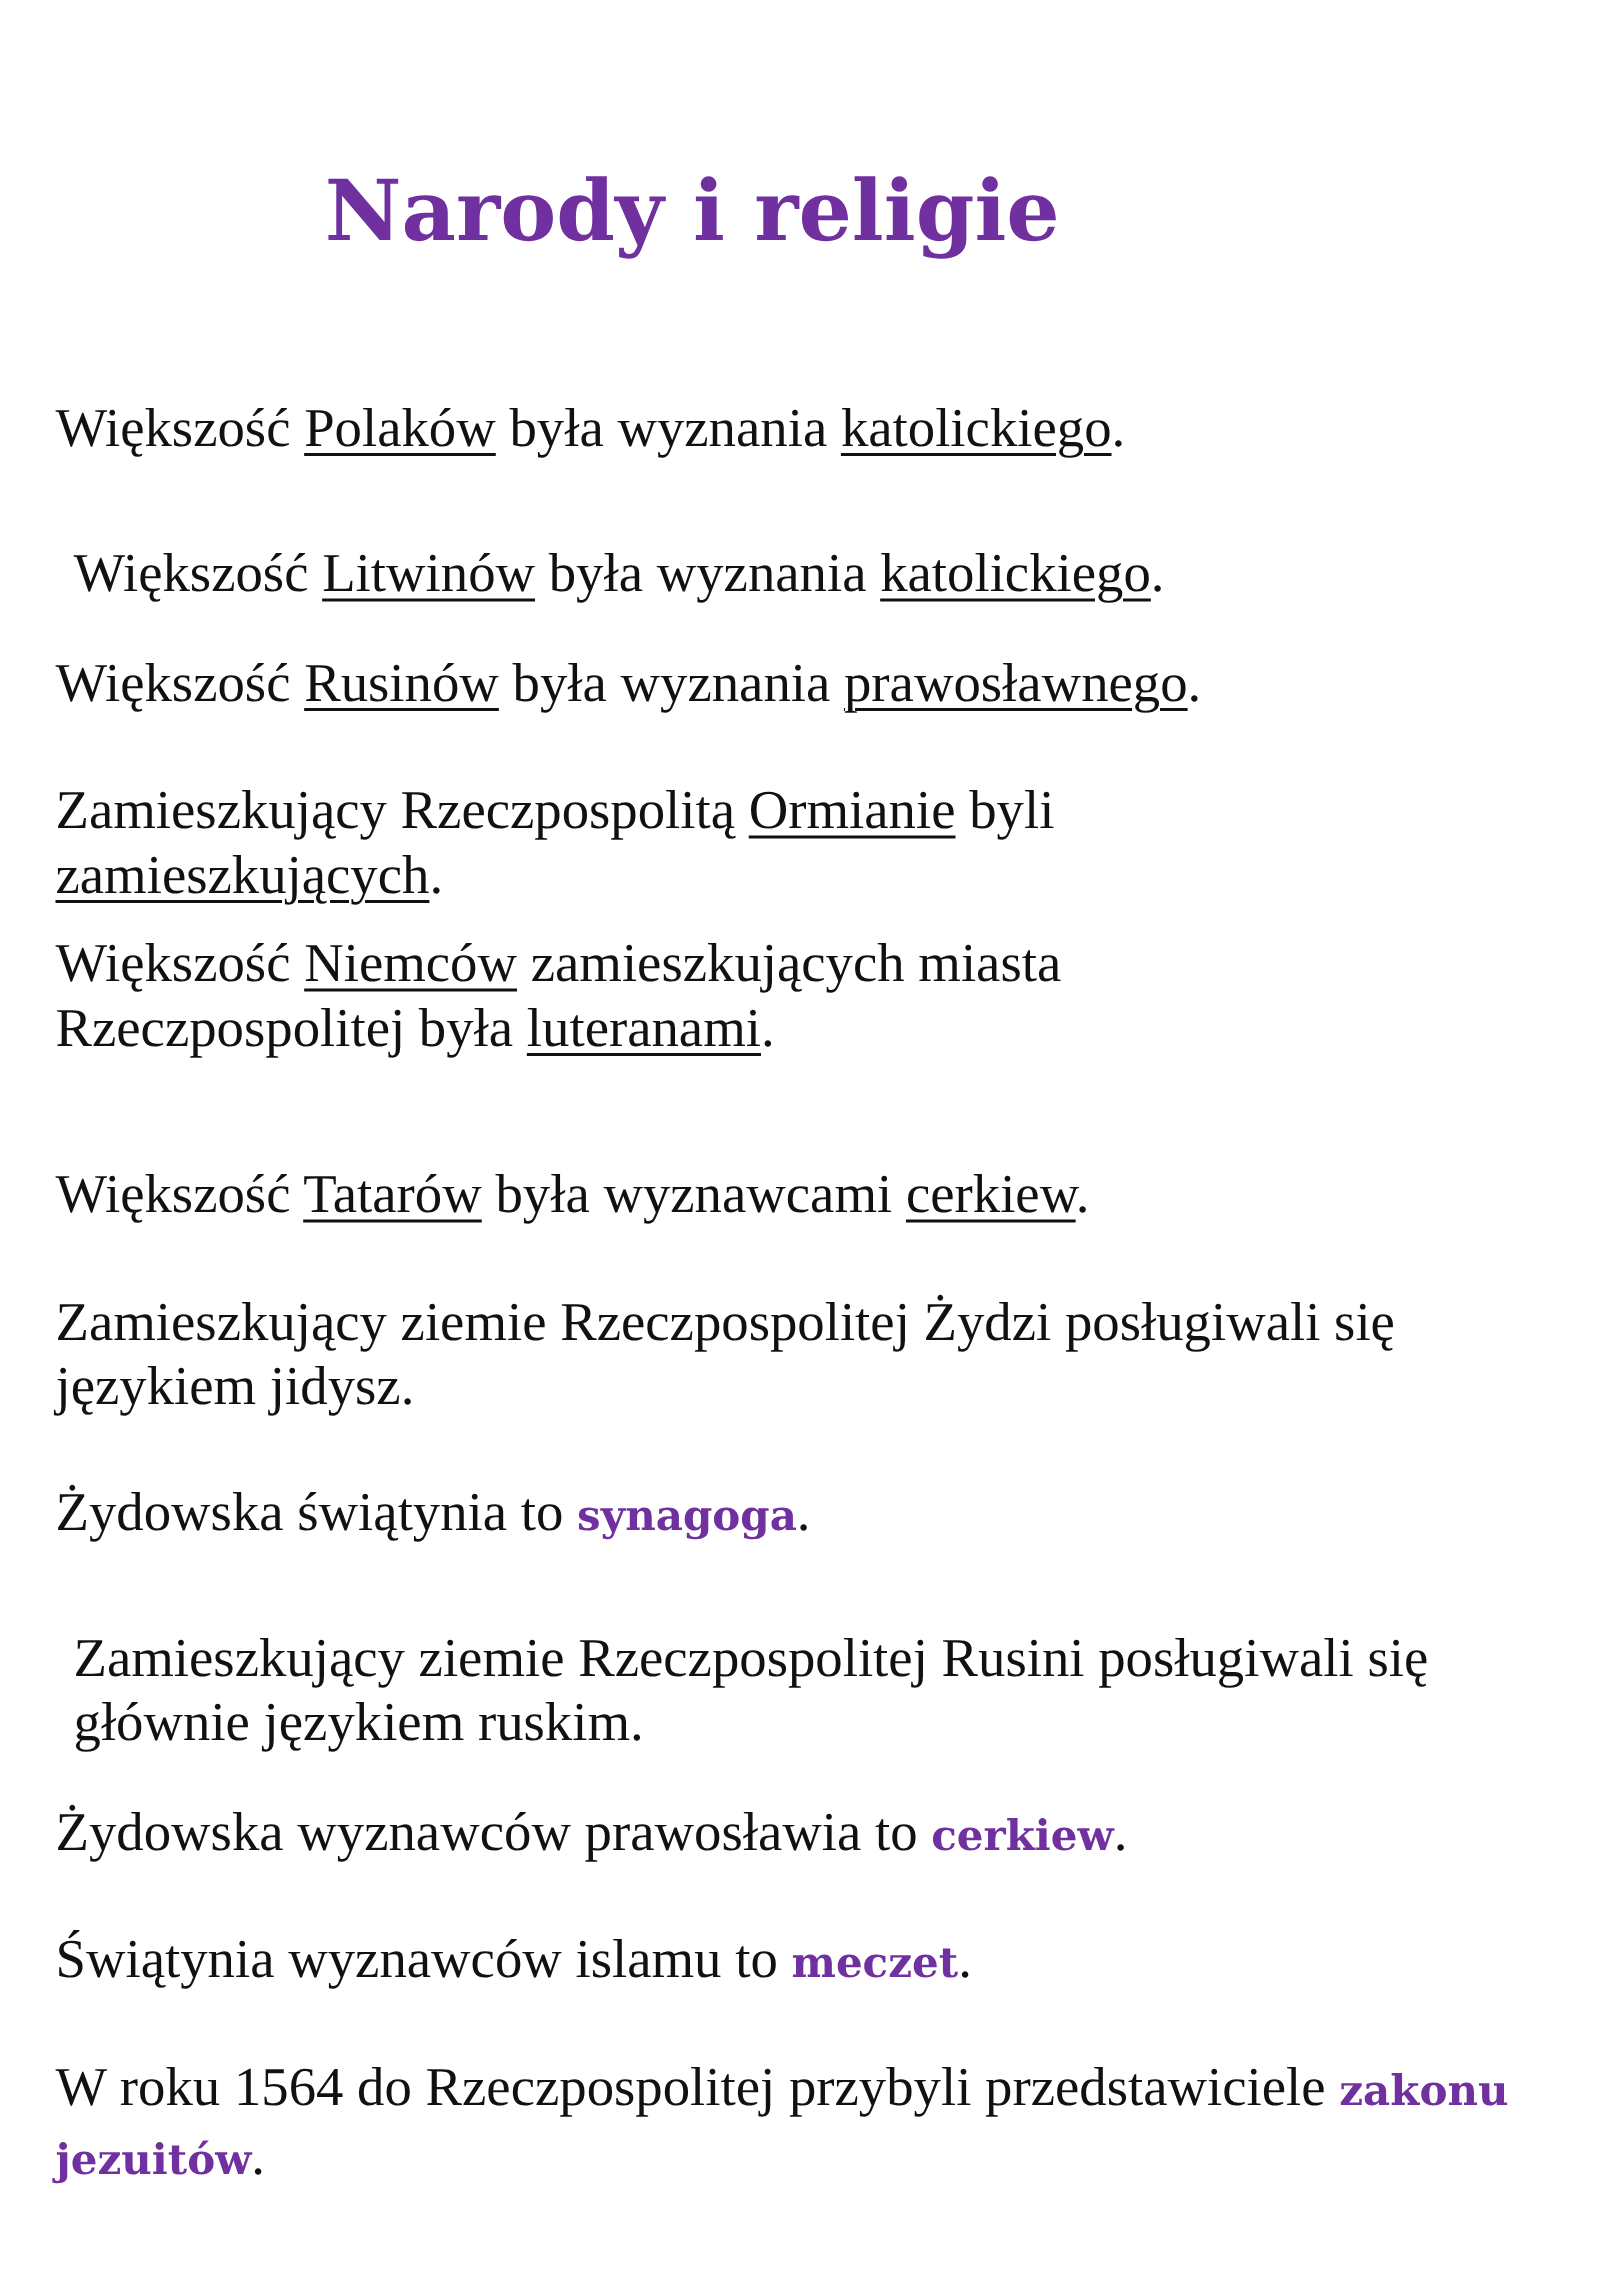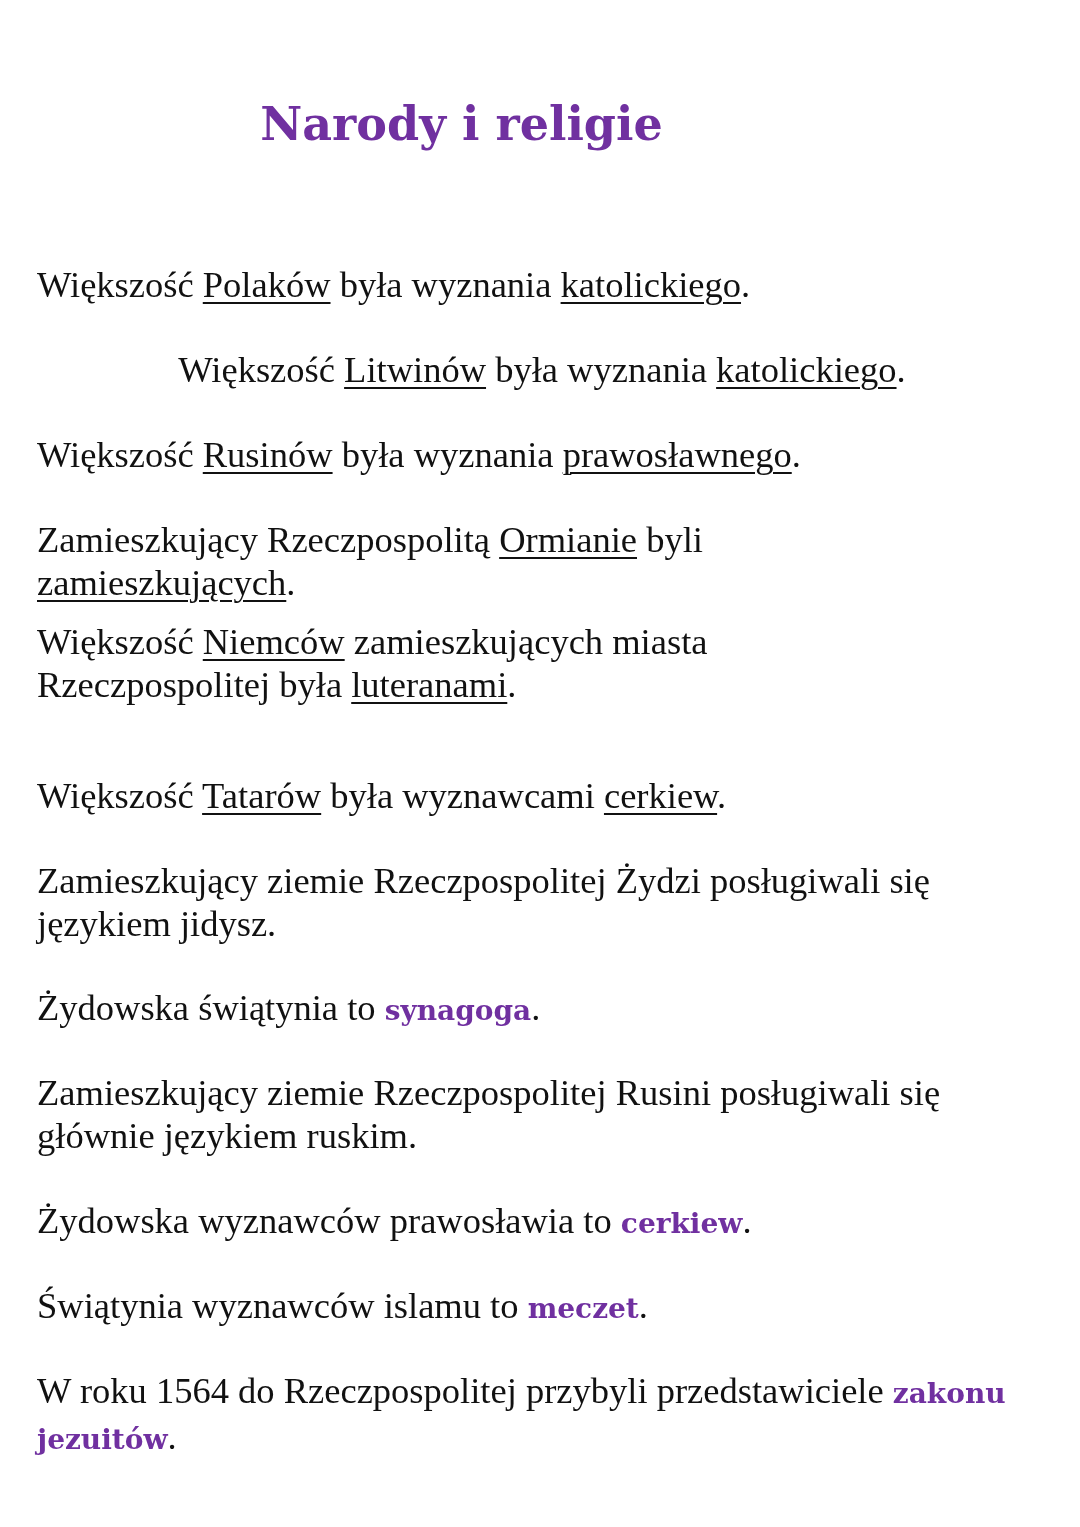--- a/index.html
+++ b/index.html
@@ -11,26 +11,26 @@
       width: 1080px;
       height: 1527px;
       position: relative;
       overflow: hidden;
       font-family: "DejaVu Serif", "Liberation Serif", serif;
       color: #111111;
     }
     .title {
       position: absolute;
       left: 0;
-      top: 53px;
+      top: 63px;
       width: 923px;
       text-align: center;
       font-family: "DejaVu Serif", serif;
       font-weight: bold;
-      font-size: 46px;
+      font-size: 56px;
       line-height: 80px;
       color: #7030a0;
       letter-spacing: 0px;
     }
     .para {
       position: absolute;
       left: 37px;
       width: 1010px;
       font-family: "Liberation Serif", "DejaVu Serif", serif;
       font-size: 36.5px;
@@ -52,33 +52,33 @@
   </style>
 </head>
 <body>
 
 <h1 class="title">
   <span>Narody i religie</span><br>
 </h1>
 
 <p class="para" style="top:263px; margin:0;"><span>Większość </span><span class="ul">Polaków</span><span> była wyznania </span><span class="ul">katolickiego</span><span>.</span></p>
 
-<p class="para" style="top:348px; margin:0;text-align:center;"><span>Większość </span><span class="ul">Litwinów</span><span> była wyznania </span><span class="ul">katolickiego</span><span>.</span></p>
+<p class="para" style="top:348px; margin:12px;"><span>Większość </span><span class="ul">Litwinów</span><span> była wyznania </span><span class="ul">katolickiego</span><span>.</span></p>
 
 <p class="para" style="top:433px; margin:0;"><span>Większość </span><span class="ul">Rusinów</span><span> była wyznania </span><span class="ul">prawosławnego</span><span>.</span></p>
 
 <p class="para" style="top:518px; margin:0; width:800px;"><span>Zamieszkujący Rzeczpospolitą </span><span class="ul">Ormianie</span><span> byli </span><span class="ul">zamieszkujących</span><span>.</span></p>
 
 <p class="para" style="top:620px; margin:0; width:820px;"><span>Większość </span><span class="ul">Niemców</span><span> zamieszkujących miasta Rzeczpospolitej była </span><span class="ul">luteranami</span><span>.</span></p>
 
 <p class="para" style="top:774px; margin:0;"><span>Większość </span><span class="ul">Tatarów</span><span> była wyznawcami </span><span class="ul">cerkiew</span><span>.</span></p>
 
 <p class="para" style="top:859px; margin:0;"><span>Zamieszkujący ziemie Rzeczpospolitej Żydzi posługiwali się językiem jidysz.</span></p>
 
 <p class="para" style="top:986px; margin:0;"><span>Żydowska świątynia to </span><span class="hl">synagoga</span><span>.</span></p>
 
-<p class="para" style="top:1071px; margin:0;"><span>Zamieszkujący ziemie Rzeczpospolitej Rusini posługiwali się głównie językiem ruskim.</span></p>
+<p class="para" style="top:1071px; margin:12px;"><span>Zamieszkujący ziemie Rzeczpospolitej Rusini posługiwali się głównie językiem ruskim.</span></p>
 
 <p class="para" style="top:1199px; margin:0;"><span>Żydowska wyznawców prawosławia to </span><span class="hl">cerkiew</span><span>.</span></p>
 
 <p class="para" style="top:1284px; margin:0;"><span>Świątynia wyznawców islamu to </span><span class="hl">meczet</span><span>.</span></p>
 
 <p class="para" style="top:1369px; margin:0;"><span>W roku 1564 do Rzeczpospolitej przybyli przedstawiciele </span><span class="hl">zakonu jezuitów</span><span>.</span></p>
 
 </body></html>

